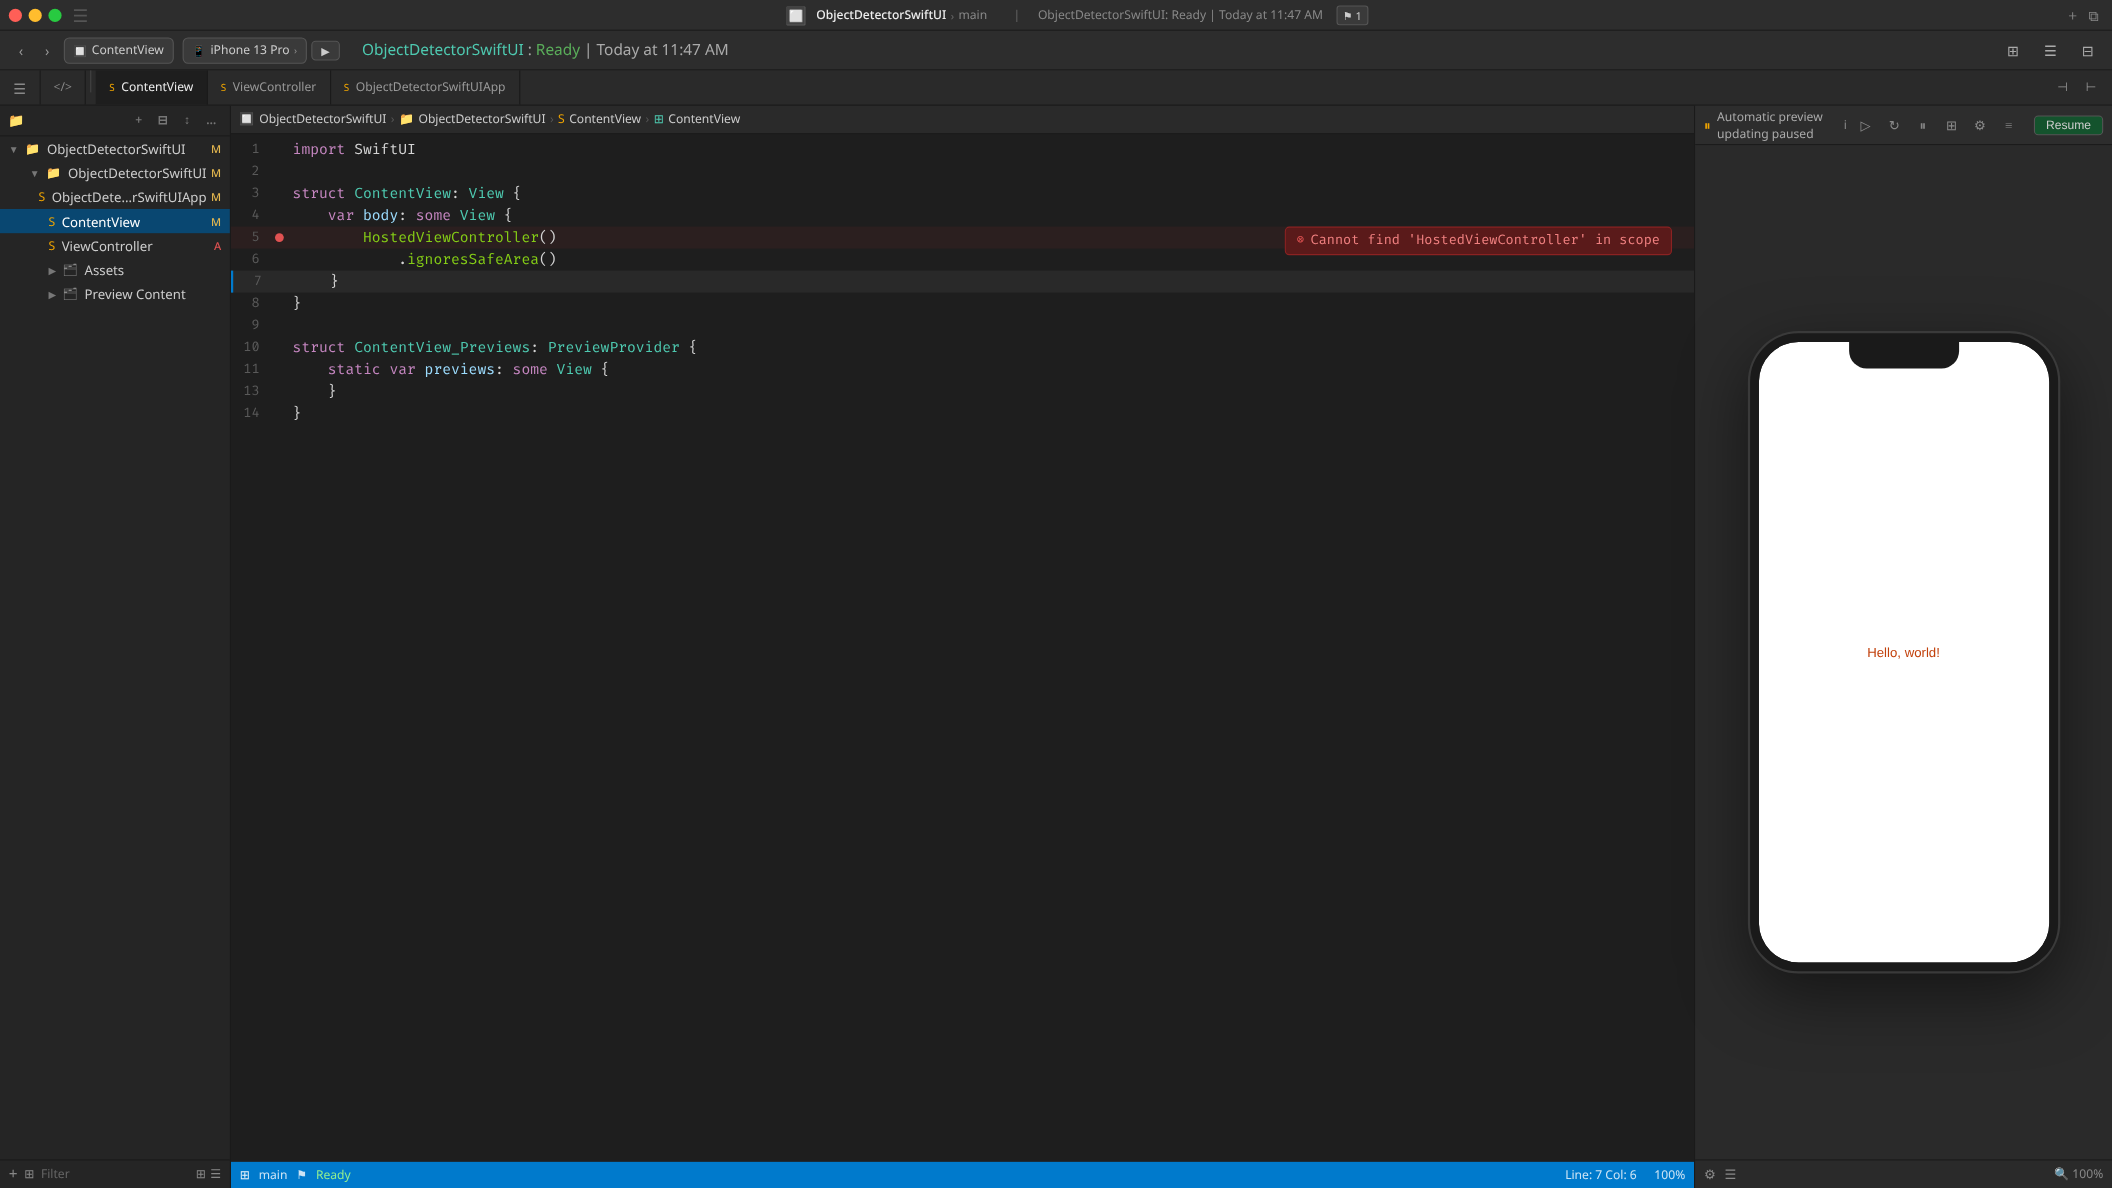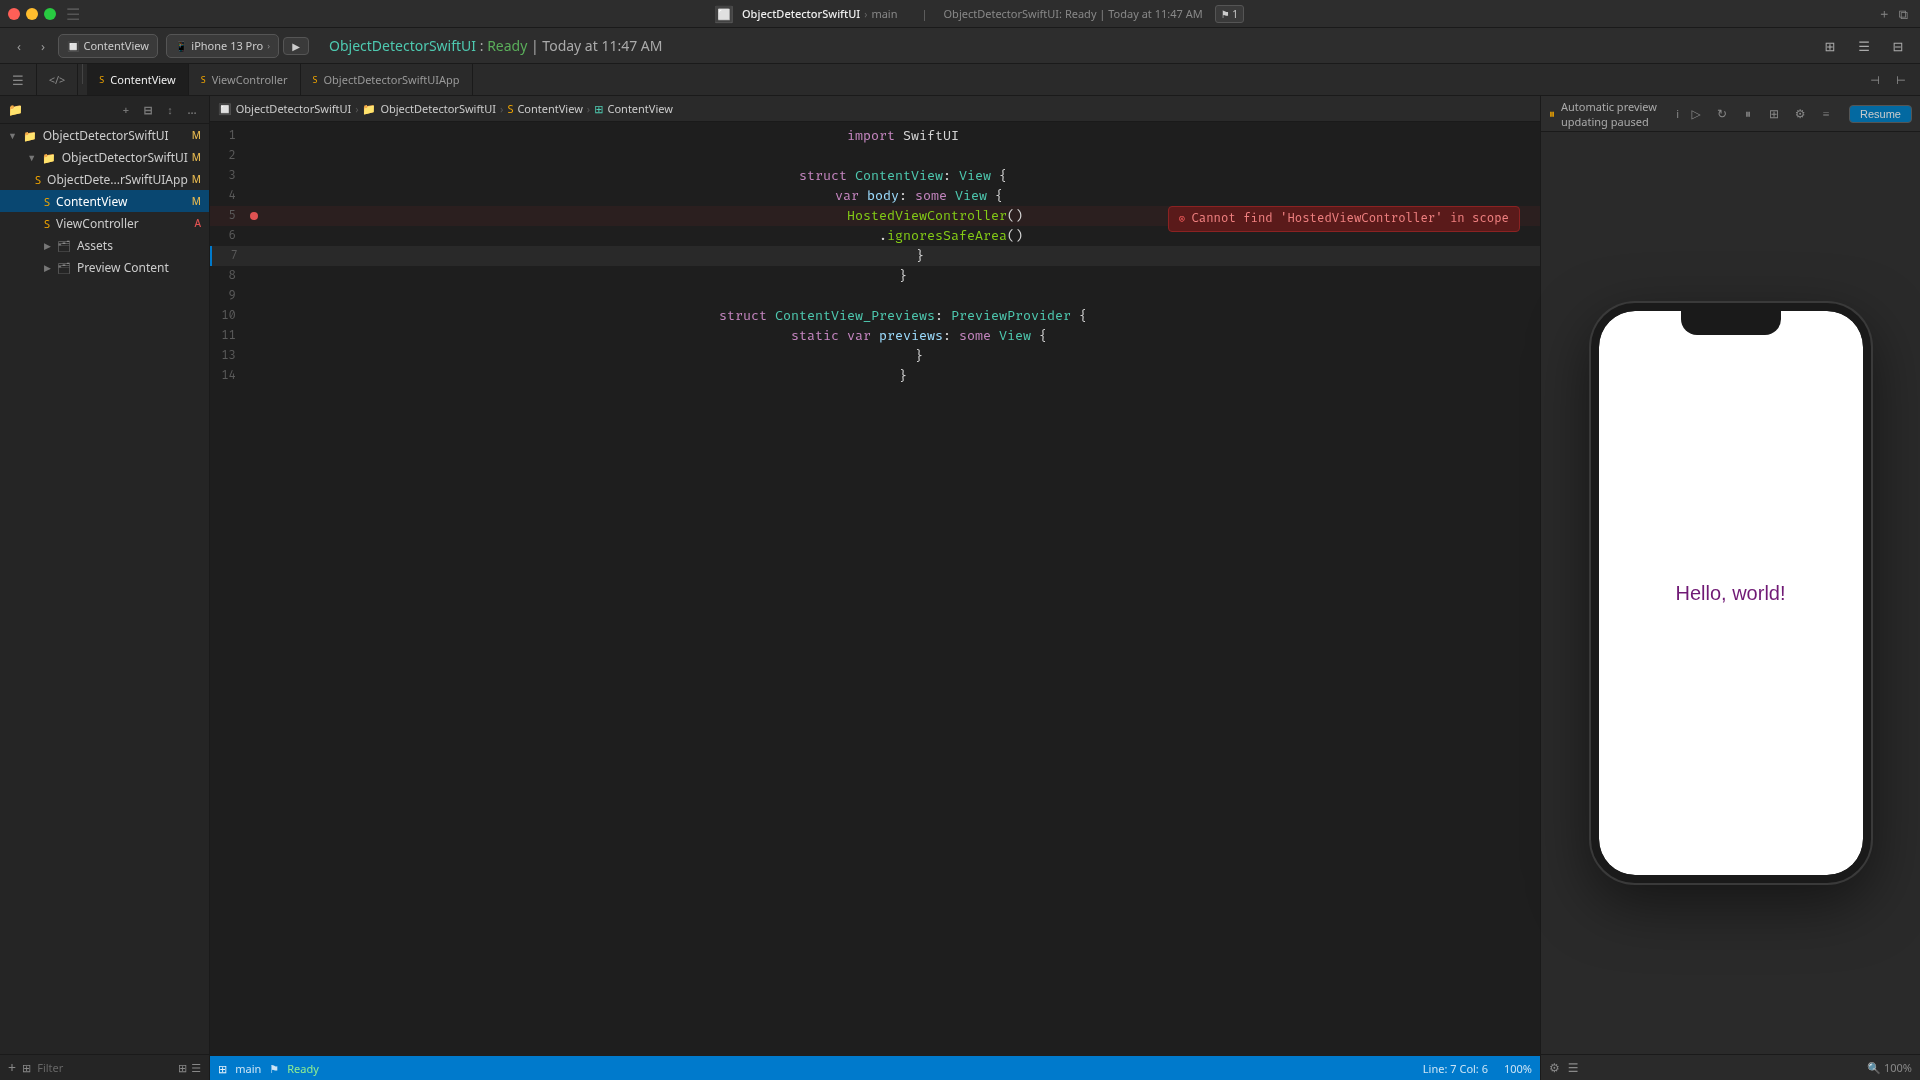--- a/index.html
+++ b/index.html
@@ -231,21 +231,20 @@
       width: 8px; height: 8px;
       border-radius: 50%;
       background: #e05252;
       display: inline-block;
     }
     .line-content {
       flex: 1;
       padding-left: 4px;
       white-space: pre;
       color: #d4d4d4;
-      text-align: center;
     }
 
     
     .kw { color: #c586c0; } 
     .type { color: #4ec9b0; } 
     .fn { color: #84cc16; } 
     .var { color: #9cdcfe; }
 
     
     .error-banner {
@@ -307,21 +306,21 @@
     }
     .preview-icon-btn {
       width: 22px; height: 22px;
       color: #888;
       cursor: pointer;
       display: flex; align-items: center; justify-content: center;
       font-size: 12px;
       border-radius: 3px;
     }
     .resume-btn {
-      background: #0369a1;
+      background: #14532d;
       border: 1px solid #555;
       border-radius: 4px;
       padding: 2px 10px;
       font-size: 11px;
       color: #ccc;
       cursor: pointer;
       margin-left: 8px;
     }
 
     .preview-content {
@@ -360,22 +359,22 @@
       top: 0;
       left: 50%;
       transform: translateX(-50%);
       width: 100px;
       height: 24px;
       background: #1a1a1a;
       border-radius: 0 0 16px 16px;
       z-index: 10;
     }
     .hello-world-text {
-      font-size: 20px;
-      color: #701a75;
+      font-size: 12px;
+      color: #c2410c;
       font-family: -apple-system, sans-serif;
     }
 
     
     .top-toolbar {
       height: 36px;
       background: #2d2d2d;
       display: flex;
       align-items: center;
       padding: 0 8px;

